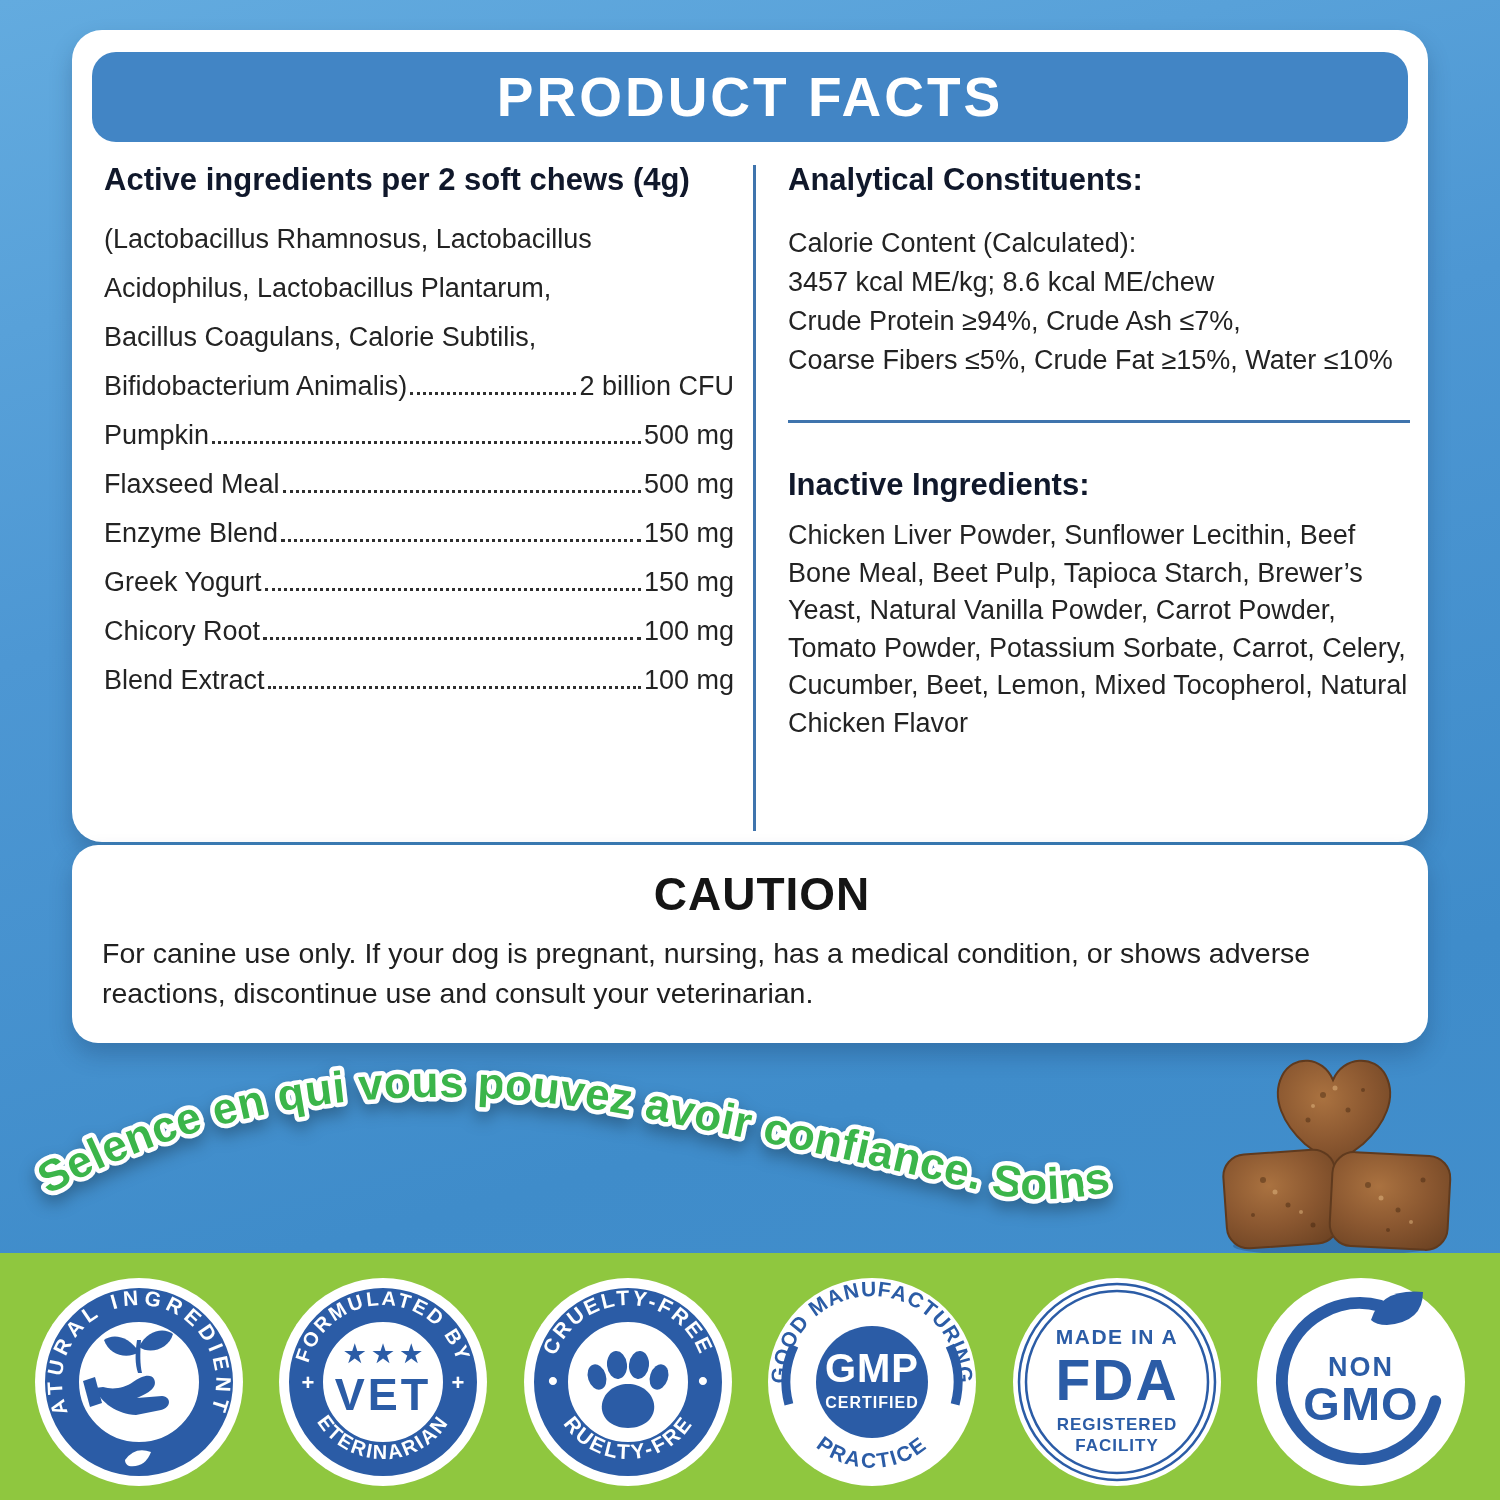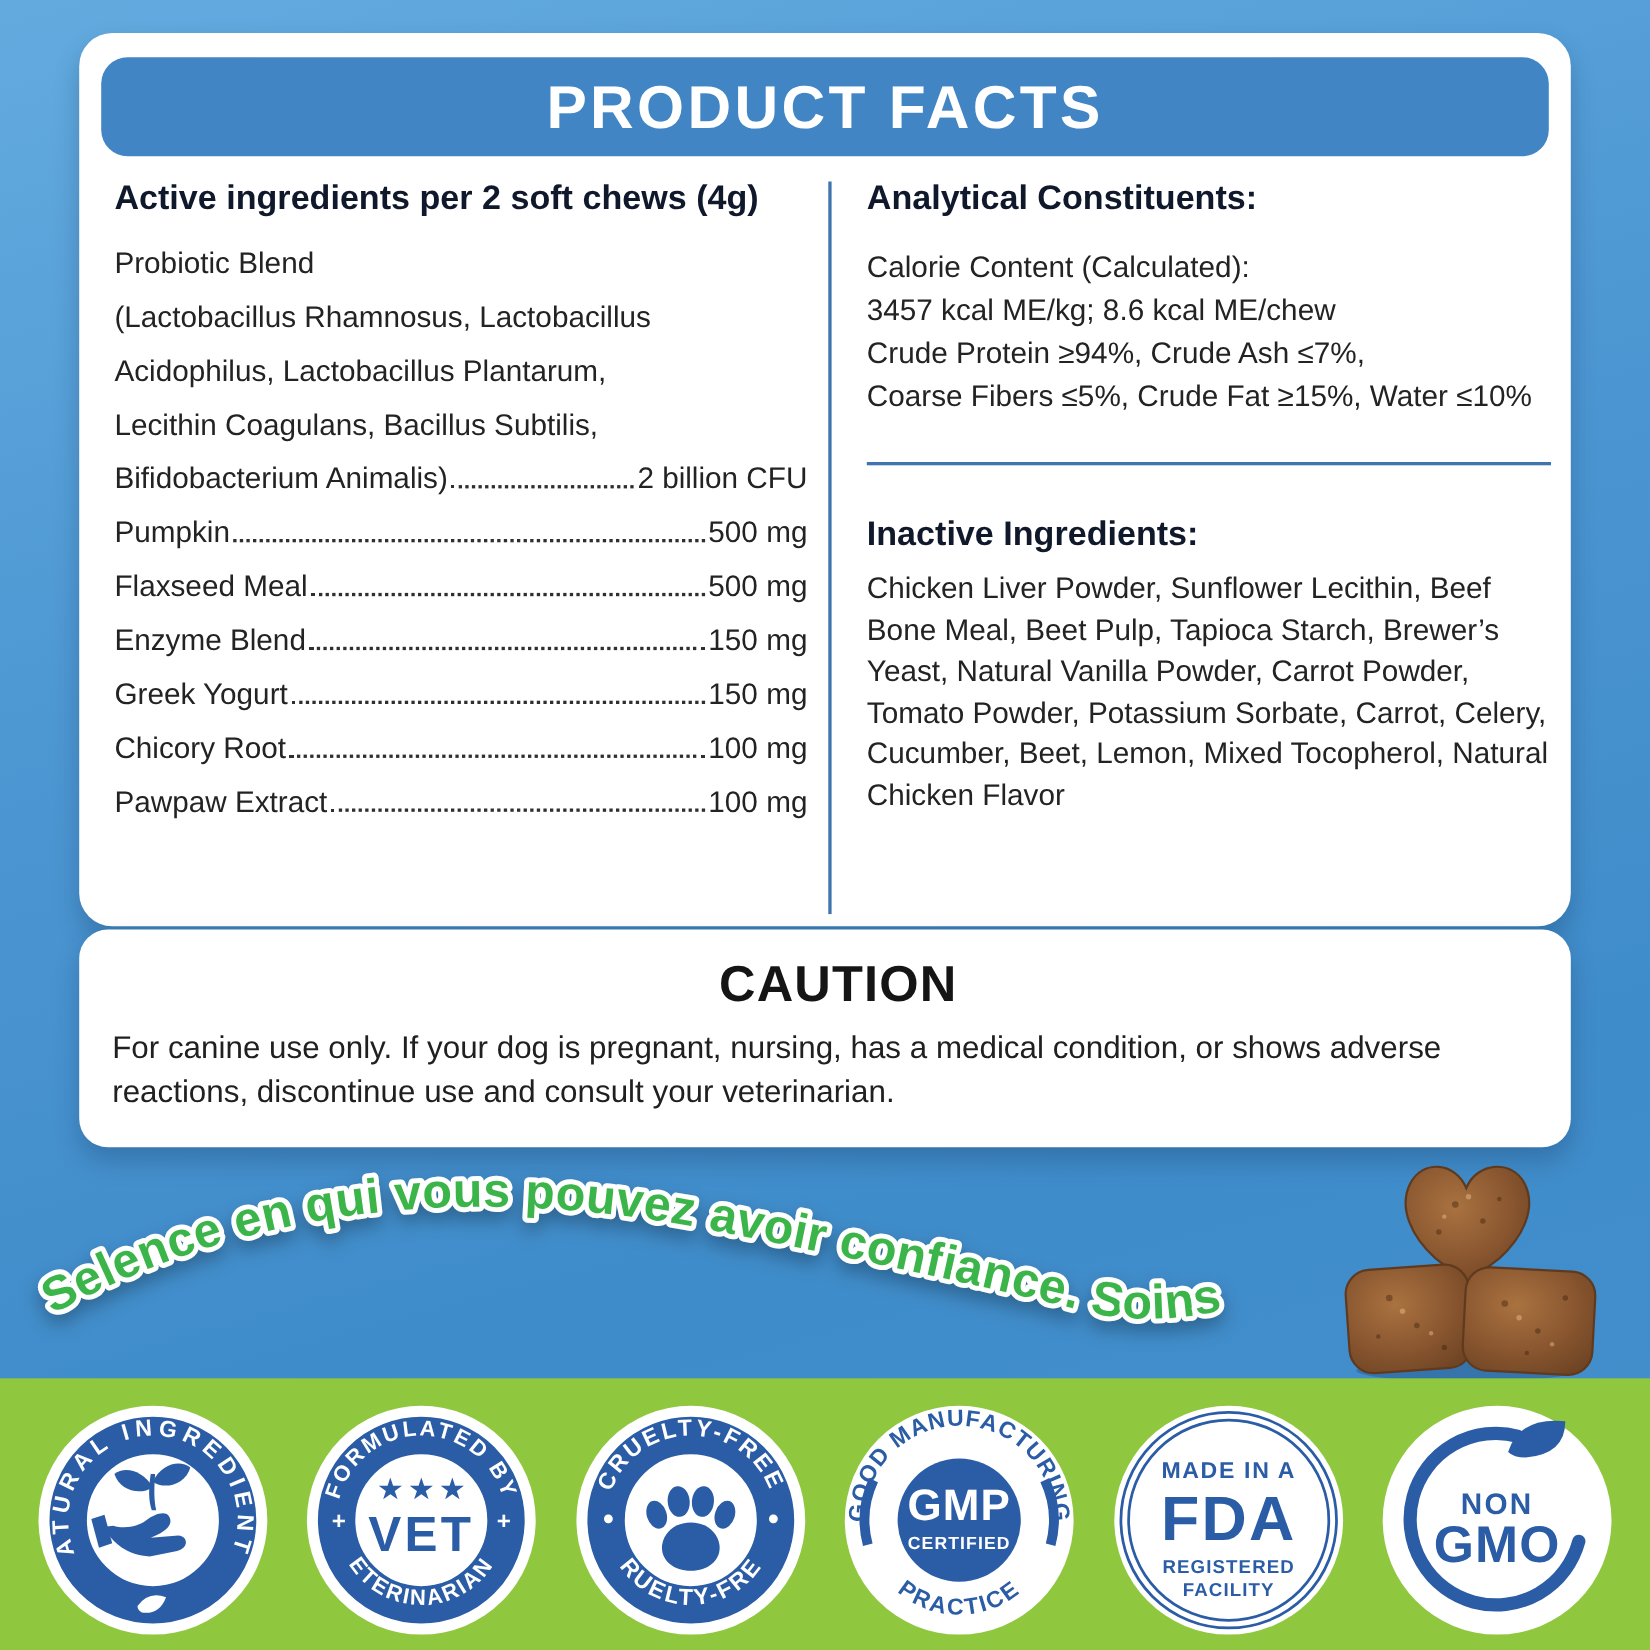--- a/index.html
+++ b/index.html
@@ -38,30 +38,27 @@
 <div id="canvas">
 
   <div class="card facts-card">
     <div class="facts-header">
       <div class="facts-title">PRODUCT FACTS</div>
     </div>
 
     <div class="left-col">
       <div class="col-heading">Active ingredients per 2 soft chews (4g)</div>
       <div class="ing-row">
-          <span>Probiotic Blend</span>
-        </div>
-      <div class="ing-row">
           <span>(Lactobacillus Rhamnosus, Lactobacillus</span>
         </div>
       <div class="ing-row">
           <span>Acidophilus, Lactobacillus Plantarum,</span>
         </div>
       <div class="ing-row">
-          <span>Lecithin Coagulans, Bacillus Subtilis,</span>
+          <span>Bacillus Coagulans, Calorie Subtilis,</span>
         </div>
       <div class="ing-row">
           <span>Bifidobacterium Animalis)</span>
           <span class="leader"></span>
           <span class="val">2 billion CFU</span>
         </div>
       <div class="ing-row">
           <span>Pumpkin</span>
           <span class="leader"></span>
           <span class="val">500 mg</span>
@@ -80,21 +77,21 @@
           <span>Greek Yogurt</span>
           <span class="leader"></span>
           <span class="val">150 mg</span>
         </div>
       <div class="ing-row">
           <span>Chicory Root</span>
           <span class="leader"></span>
           <span class="val">100 mg</span>
         </div>
       <div class="ing-row">
-          <span>Pawpaw Extract</span>
+          <span>Blend Extract</span>
           <span class="leader"></span>
           <span class="val">100 mg</span>
         </div>
     </div>
 
     <div class="divider-v"></div>
 
     <div class="right-col">
       <div class="col-heading">Analytical Constituents:</div>
       <div class="body-line">Calorie Content (Calculated):</div>

